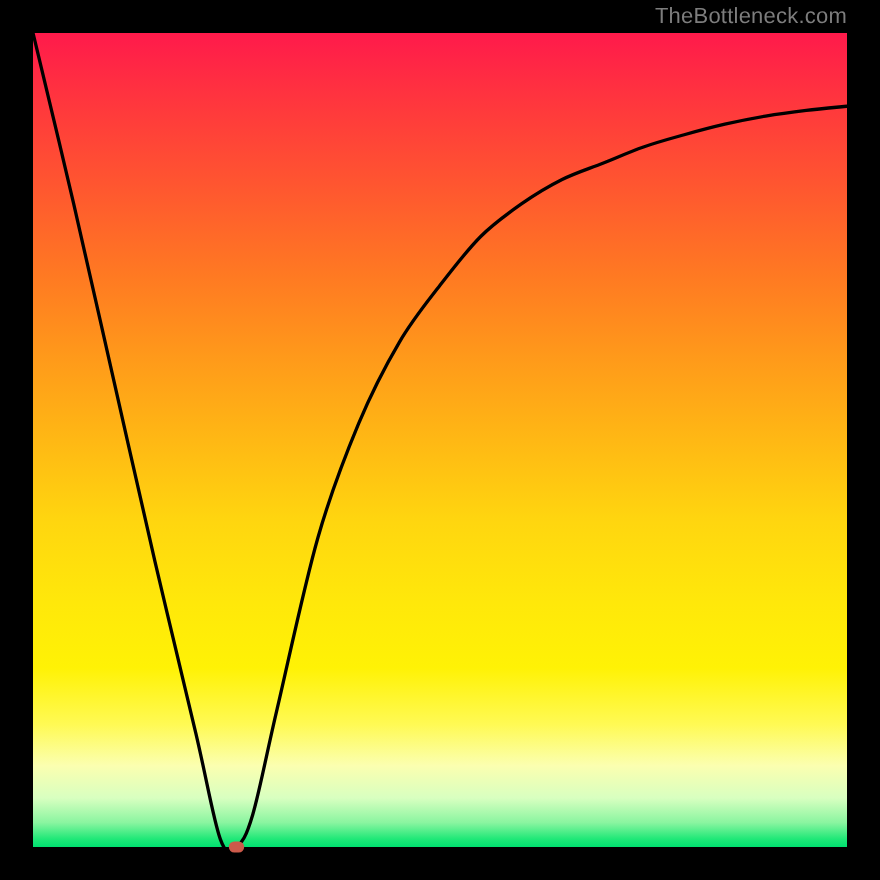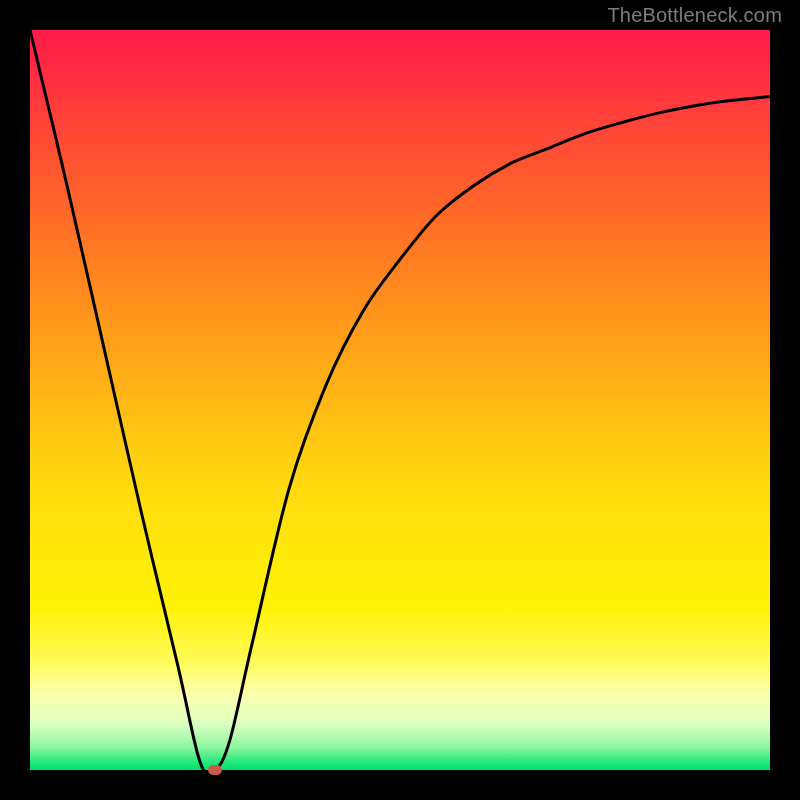--- a/index.html
+++ b/index.html
@@ -36,21 +36,21 @@
       #fbffb0 90%,
       #d8ffc0 94%,
       #8af5a0 97%,
       #20e878 99%,
       #00e070 100%
     );
   }
   .watermark {
     position: absolute;
     top: 4px;
-    right: 18px;
+    right: 30px;
     font-family: Arial, Helvetica, sans-serif;
     font-size: 20px;
     color: #7d7d7d;
     font-weight: 500;
     letter-spacing: 0.2px;
   }
   svg.curve {
     position: absolute;
     left: 0;
     top: 0;

